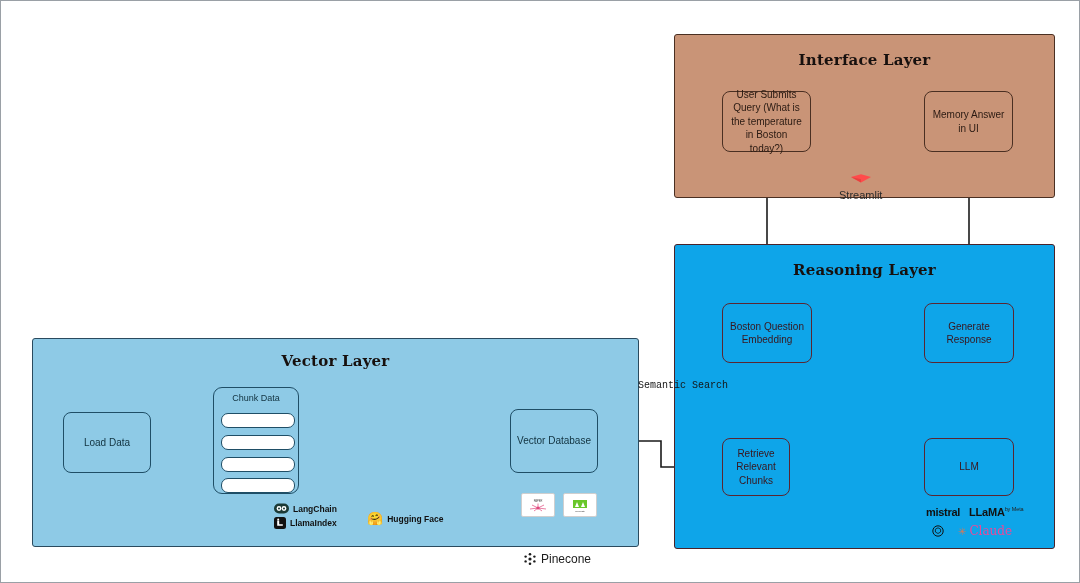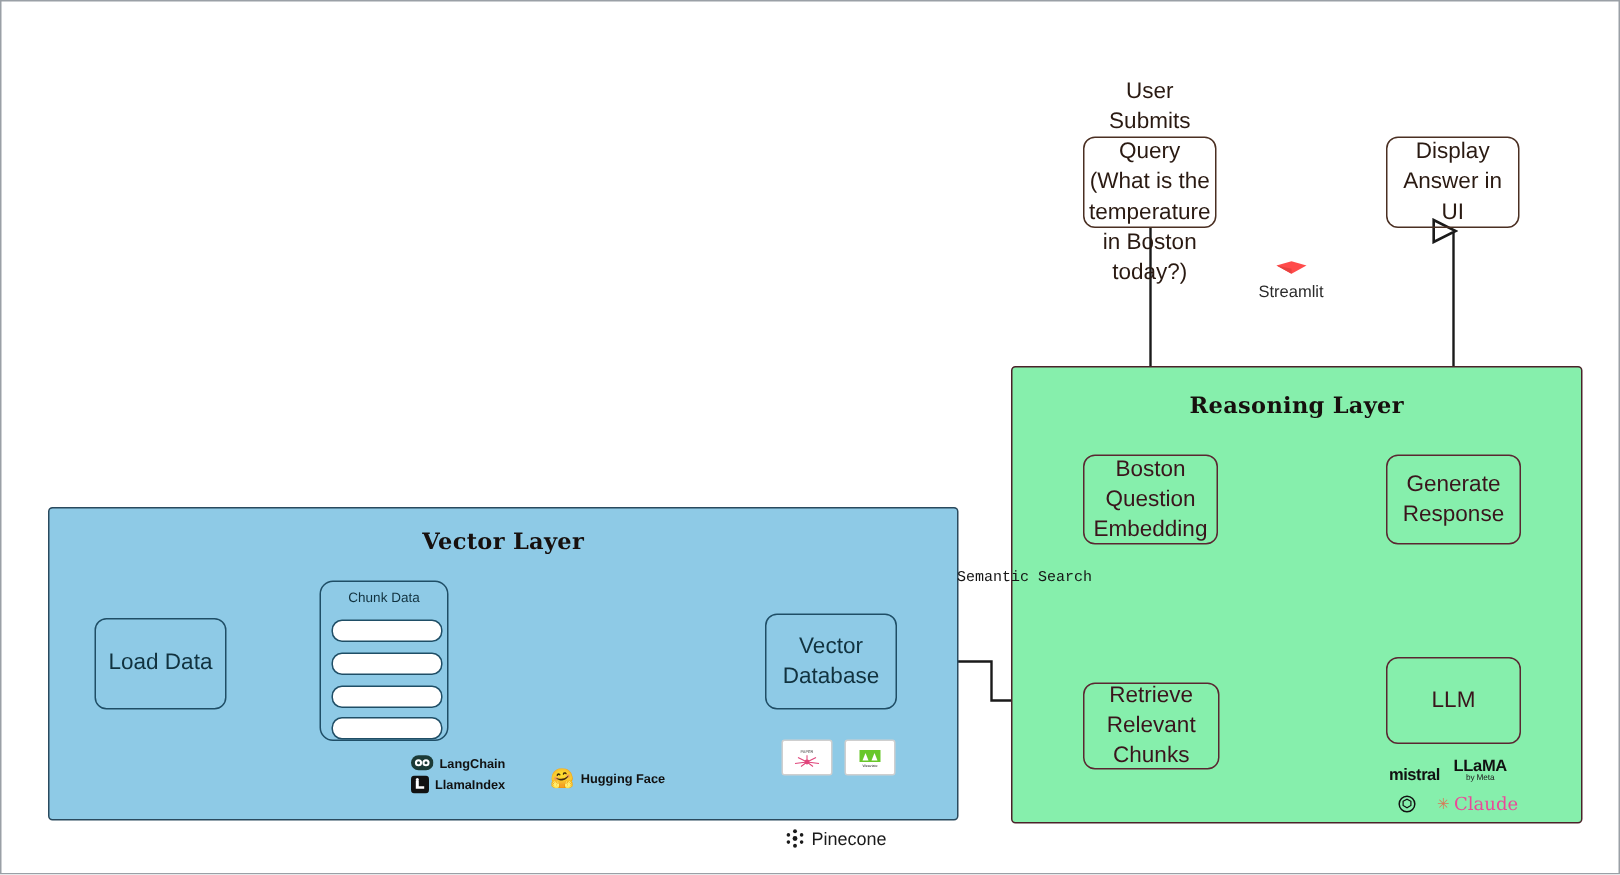--- a/index.html
+++ b/index.html
@@ -8,39 +8,39 @@
     position:relative;width:1080px;height:583px;background:#ffffff;
     border:1px solid #9aa0a6;box-sizing:border-box;overflow:hidden;
   }
   .layer{position:absolute;box-sizing:border-box;border:1px solid #3a2a26;border-radius:3px;}
   .layer-title{
     position:absolute;left:0;right:0;text-align:center;
     font-family:"DejaVu Serif","Liberation Serif",serif;
     font-weight:bold;font-size:15px;color:#17100e;letter-spacing:.2px;
   }
   #interface-layer{left:673px;top:33px;width:381px;height:164px;background:#c99477;border-color:#4a2f22;}
-  #reasoning-layer{left:673px;top:243px;width:381px;height:305px;background:#86efac;border-color:#4a2229;}
+  #reasoning-layer{left:673px;top:243px;width:381px;height:305px;background:#0ea5e9;border-color:#4a2229;}
   #memory-layer{left:31px;top:337px;width:607px;height:209px;background:#8ecae6;border-color:#2a4a5e;}
 
   .node{
     position:absolute;box-sizing:border-box;border-radius:8px;
     display:flex;align-items:center;justify-content:center;text-align:center;
-    font-size:15px;line-height:1.35;padding:0 6px;
+    font-size:10px;line-height:1.35;padding:0 6px;
   }
   .node.interface{border:1.2px solid #4a2f22;color:#2a1a12;background:transparent;}
   .node.reasoning{border:1.2px solid #5a2631;color:#3a151c;background:transparent;}
   .node.memory{border:1.5px solid #1f4e66;color:#11323f;background:transparent;}
 
   
   #node-user-query{left:721px;top:90px;width:89px;height:61px;}
   #node-display-answer{left:923px;top:90px;width:89px;height:61px;}
   
   #node-create-embedding{left:721px;top:302px;width:90px;height:60px;}
   #node-generate-response{left:923px;top:302px;width:90px;height:60px;}
-  #node-retrieve-chunks{left:721px;top:437px;width:91px;height:58px;margin-top:17px;}
+  #node-retrieve-chunks{left:721px;top:437px;width:68px;height:58px;}
   #node-llm{left:923px;top:437px;width:90px;height:58px;}
   
   #node-load-data{left:62px;top:411px;width:88px;height:61px;}
   #node-vector-db{left:509px;top:408px;width:88px;height:64px;}
 
   .group-box{
     position:absolute;box-sizing:border-box;border:1.5px solid #1f4e66;border-radius:9px;
     background:transparent;
   }
   #group-chunk{left:212px;top:386px;width:86px;height:107px;}
@@ -76,21 +76,21 @@
   .tile{
     width:32px;height:22px;background:#fff;border:1px solid #cfcfcf;border-radius:2px;
     display:flex;align-items:center;justify-content:center;overflow:hidden;
   }
   .tiles-row{display:flex;gap:8px;}
   .pine-row{display:flex;align-items:center;gap:4px;margin-top:7px;margin-left:2px;}
   .pine-text{font-size:12px;color:#1b1b1b;font-weight:500;}
   .llm-row1{display:flex;align-items:flex-end;gap:9px;}
   .llm-row2{display:flex;align-items:center;gap:14px;margin-top:3px;margin-left:6px;}
   .mistral-txt{font-size:11px;font-weight:bold;color:#111;letter-spacing:-.3px;}
-  .llama-wrap{display:flex;flex-direction:column;line-height:1;text-align:center;}
+  .llama-wrap{display:flex;line-height:1;}
   .llama-txt{font-size:11px;font-weight:bold;color:#111;letter-spacing:-.2px;}
   .llama-sub{font-size:5.5px;color:#222;letter-spacing:-.1px;}
   .claude-txt{font-family:"DejaVu Serif","Liberation Serif",serif;font-size:12px;color:#ec4899;}
   .streamlit-txt{font-size:11px;color:#2b2b2b;text-align:center;}
 </style>
 </head>
 <body>
 
 <div id="canvas">
 
@@ -144,22 +144,25 @@
     </g>
 
     <g>
       <path d="M298,417 L357,417" stroke="#1b3d52" stroke-width="1.5" fill="none" stroke-dasharray="6 5" marker-end="url(#smallArrowRight)"></path>
       <path d="M298,439 L357,439" stroke="#1b3d52" stroke-width="1.5" fill="none" stroke-dasharray="6 5" marker-end="url(#smallArrowRight)"></path>
       <path d="M298,461 L357,461" stroke="#1b3d52" stroke-width="1.5" fill="none" stroke-dasharray="6 5" marker-end="url(#smallArrowRight)"></path>
       <path d="M298,482 L357,482" stroke="#1b3d52" stroke-width="1.5" fill="none" stroke-dasharray="6 5" marker-end="url(#smallArrowRight)"></path>
     </g>
   </svg>
 
+  <div class="layer" id="interface-layer">
+    <div class="layer-title" style="top:16px;">Interface Layer</div>
+  </div>
   <div class="node interface" id="node-user-query">User Submits Query (What is the temperature in Boston today?)</div>
-  <div class="node interface" id="node-display-answer">Display Answer in UI</div>
+  <div class="node interface" id="node-display-answer">Memory Answer in UI</div>
 
   <div class="brandset" id="brands-streamlit">
     <svg width="22" height="13" viewBox="0 0 22 13" style="margin:0 auto;">
       <path d="M1,4 L11,1.2 L21,4 L11,9.5 Z" fill="#ff4b4b"></path>
       <path d="M1,4 L11,9.5 L11,6.2 Z" fill="#e8413f"></path>
     </svg>
     <div class="streamlit-txt">Streamlit</div>
   </div>
 
   <div class="layer" id="reasoning-layer">

